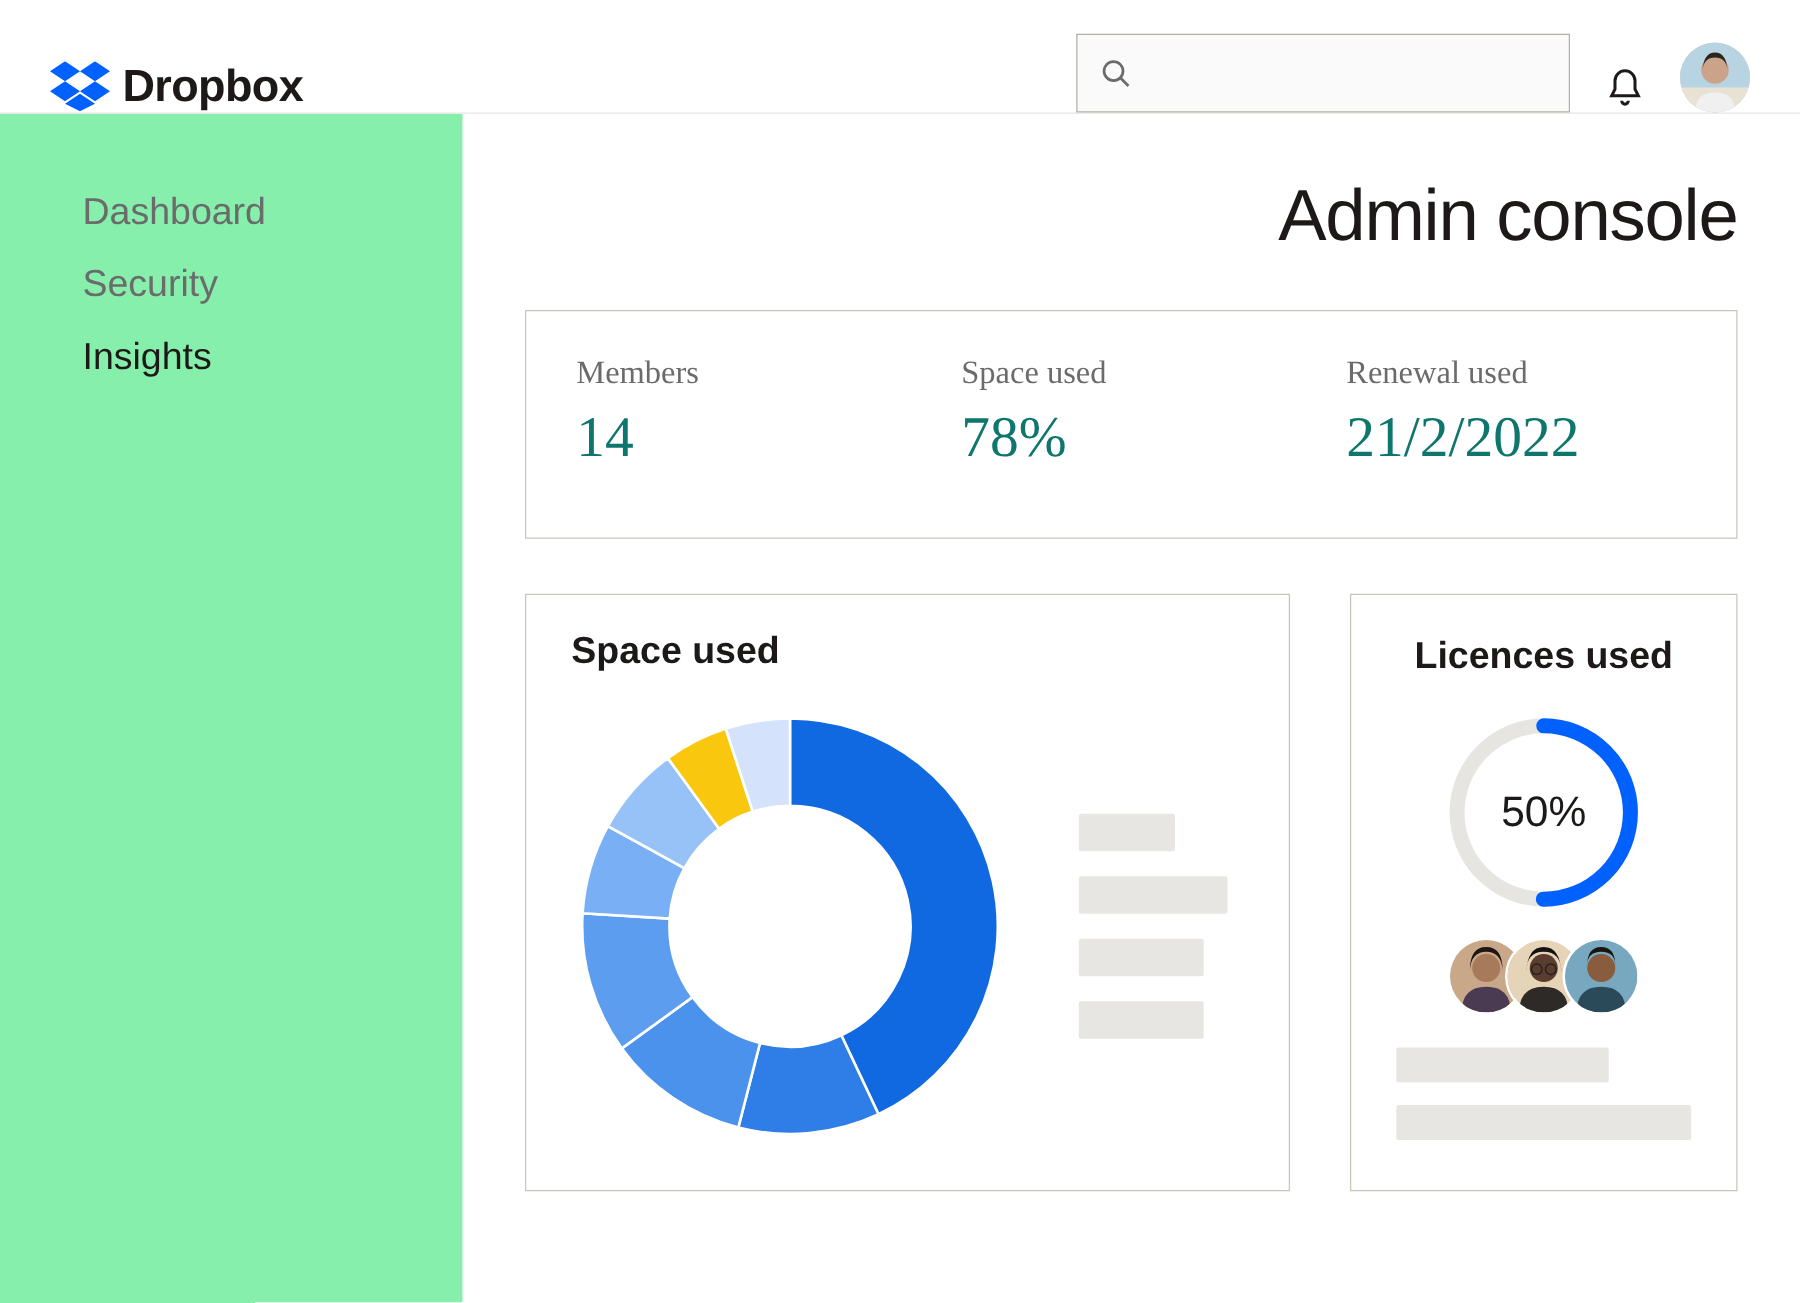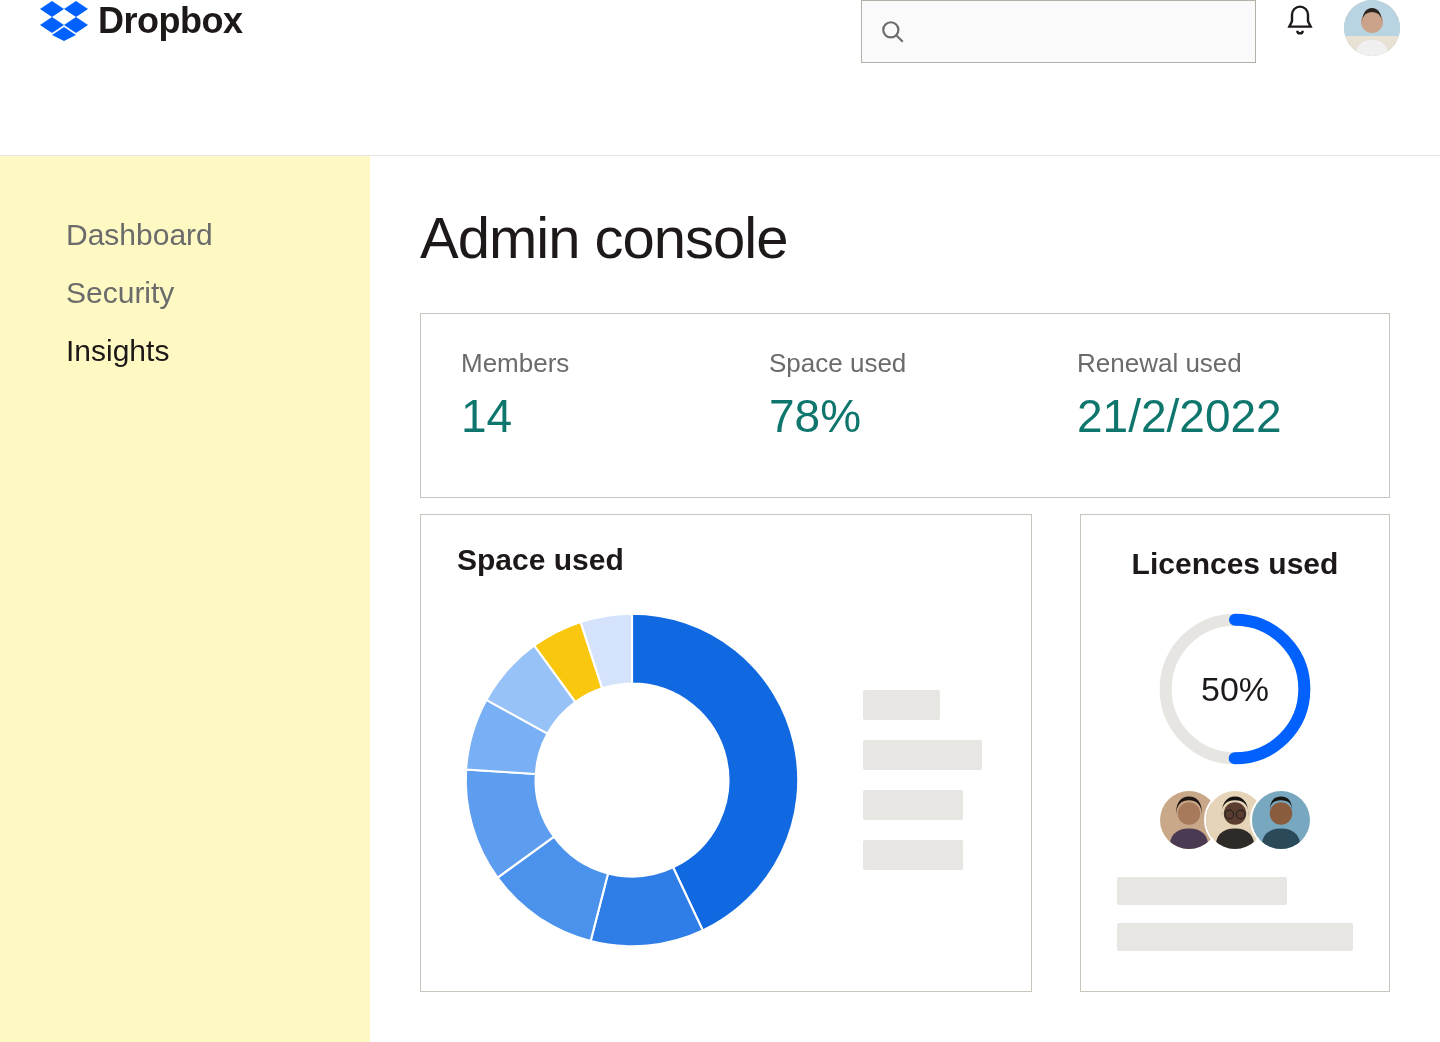--- a/index.html
+++ b/index.html
@@ -1,23 +1,23 @@
 <!DOCTYPE html>
 <html><head>
 <meta charset="utf-8">
 <style>
   * { box-sizing: border-box; margin: 0; padding: 0; }
   html, body { width: 1440px; height: 1042px; font-family: -apple-system, BlinkMacSystemFont, "Segoe UI", Helvetica, Arial, sans-serif; background: #fff; color: #1e1919; }
   .app { width: 100%; height: 100%; display: flex; flex-direction: column; }
 
   
   .header {
-    height: 156px;
-    display: flex;
-    align-items: flex-start;
+    height: 91px;
+    display: flex;
+    align-items: flex-end;
     padding: 0 40px;
     border-bottom: 1px solid #e7e5e2;
     gap: 24px;
     position: relative;
   }
   .logo-wrap { display: flex; align-items: center; gap: 10px; }
   .logo-text { font-size: 36px; font-weight: 700; letter-spacing: -0.5px; }
   .header-spacer { flex: 1; }
   .search-box {
     width: 395px;
@@ -46,21 +46,21 @@
     cursor: pointer;
     background: #d6c8b0;
     display: inline-flex;
   }
   .avatar svg { width: 100%; height: 100%; display:block; }
 
   
   .body { flex: 1; display: flex; min-height: 0; }
   .sidebar {
     width: 370px;
-    background: #fef9c3;
+    background: #86efac;
     padding: 50px 0 0 66px;
   }
   .nav-item {
     display: block;
     font-size: 30px;
     color: #6b6b6b;
     background: none;
     border: none;
     text-align: left;
     padding: 12px 0;
@@ -72,29 +72,31 @@
   .main {
     flex: 1;
     padding: 48px 50px 60px 50px;
     overflow: auto;
   }
   .page-title {
     font-size: 58px;
     font-weight: 400;
     letter-spacing: -1px;
     margin-bottom: 42px;
+    text-align: right;
   }
 
   
   .stats-card {
     border: 1px solid #c9c5bd;
     display: flex;
     padding: 34px 40px 54px 40px;
-    margin-bottom: 16px;
+    margin-bottom: 44px;
     gap: 36px;
+    font-family: Liberation Serif, serif;
   }
   .stat { flex: 1; }
   .stat-label { font-size: 26px; color: #6b6b6b; margin-bottom: 10px; }
   .stat-value { font-size: 46px; font-weight: 400; color: #0f766e; }
 
   
   .panels { display: flex; gap: 48px; align-items: stretch; }
   .panel {
     border: 1px solid #c9c5bd;
     padding: 28px 36px 36px 36px;

